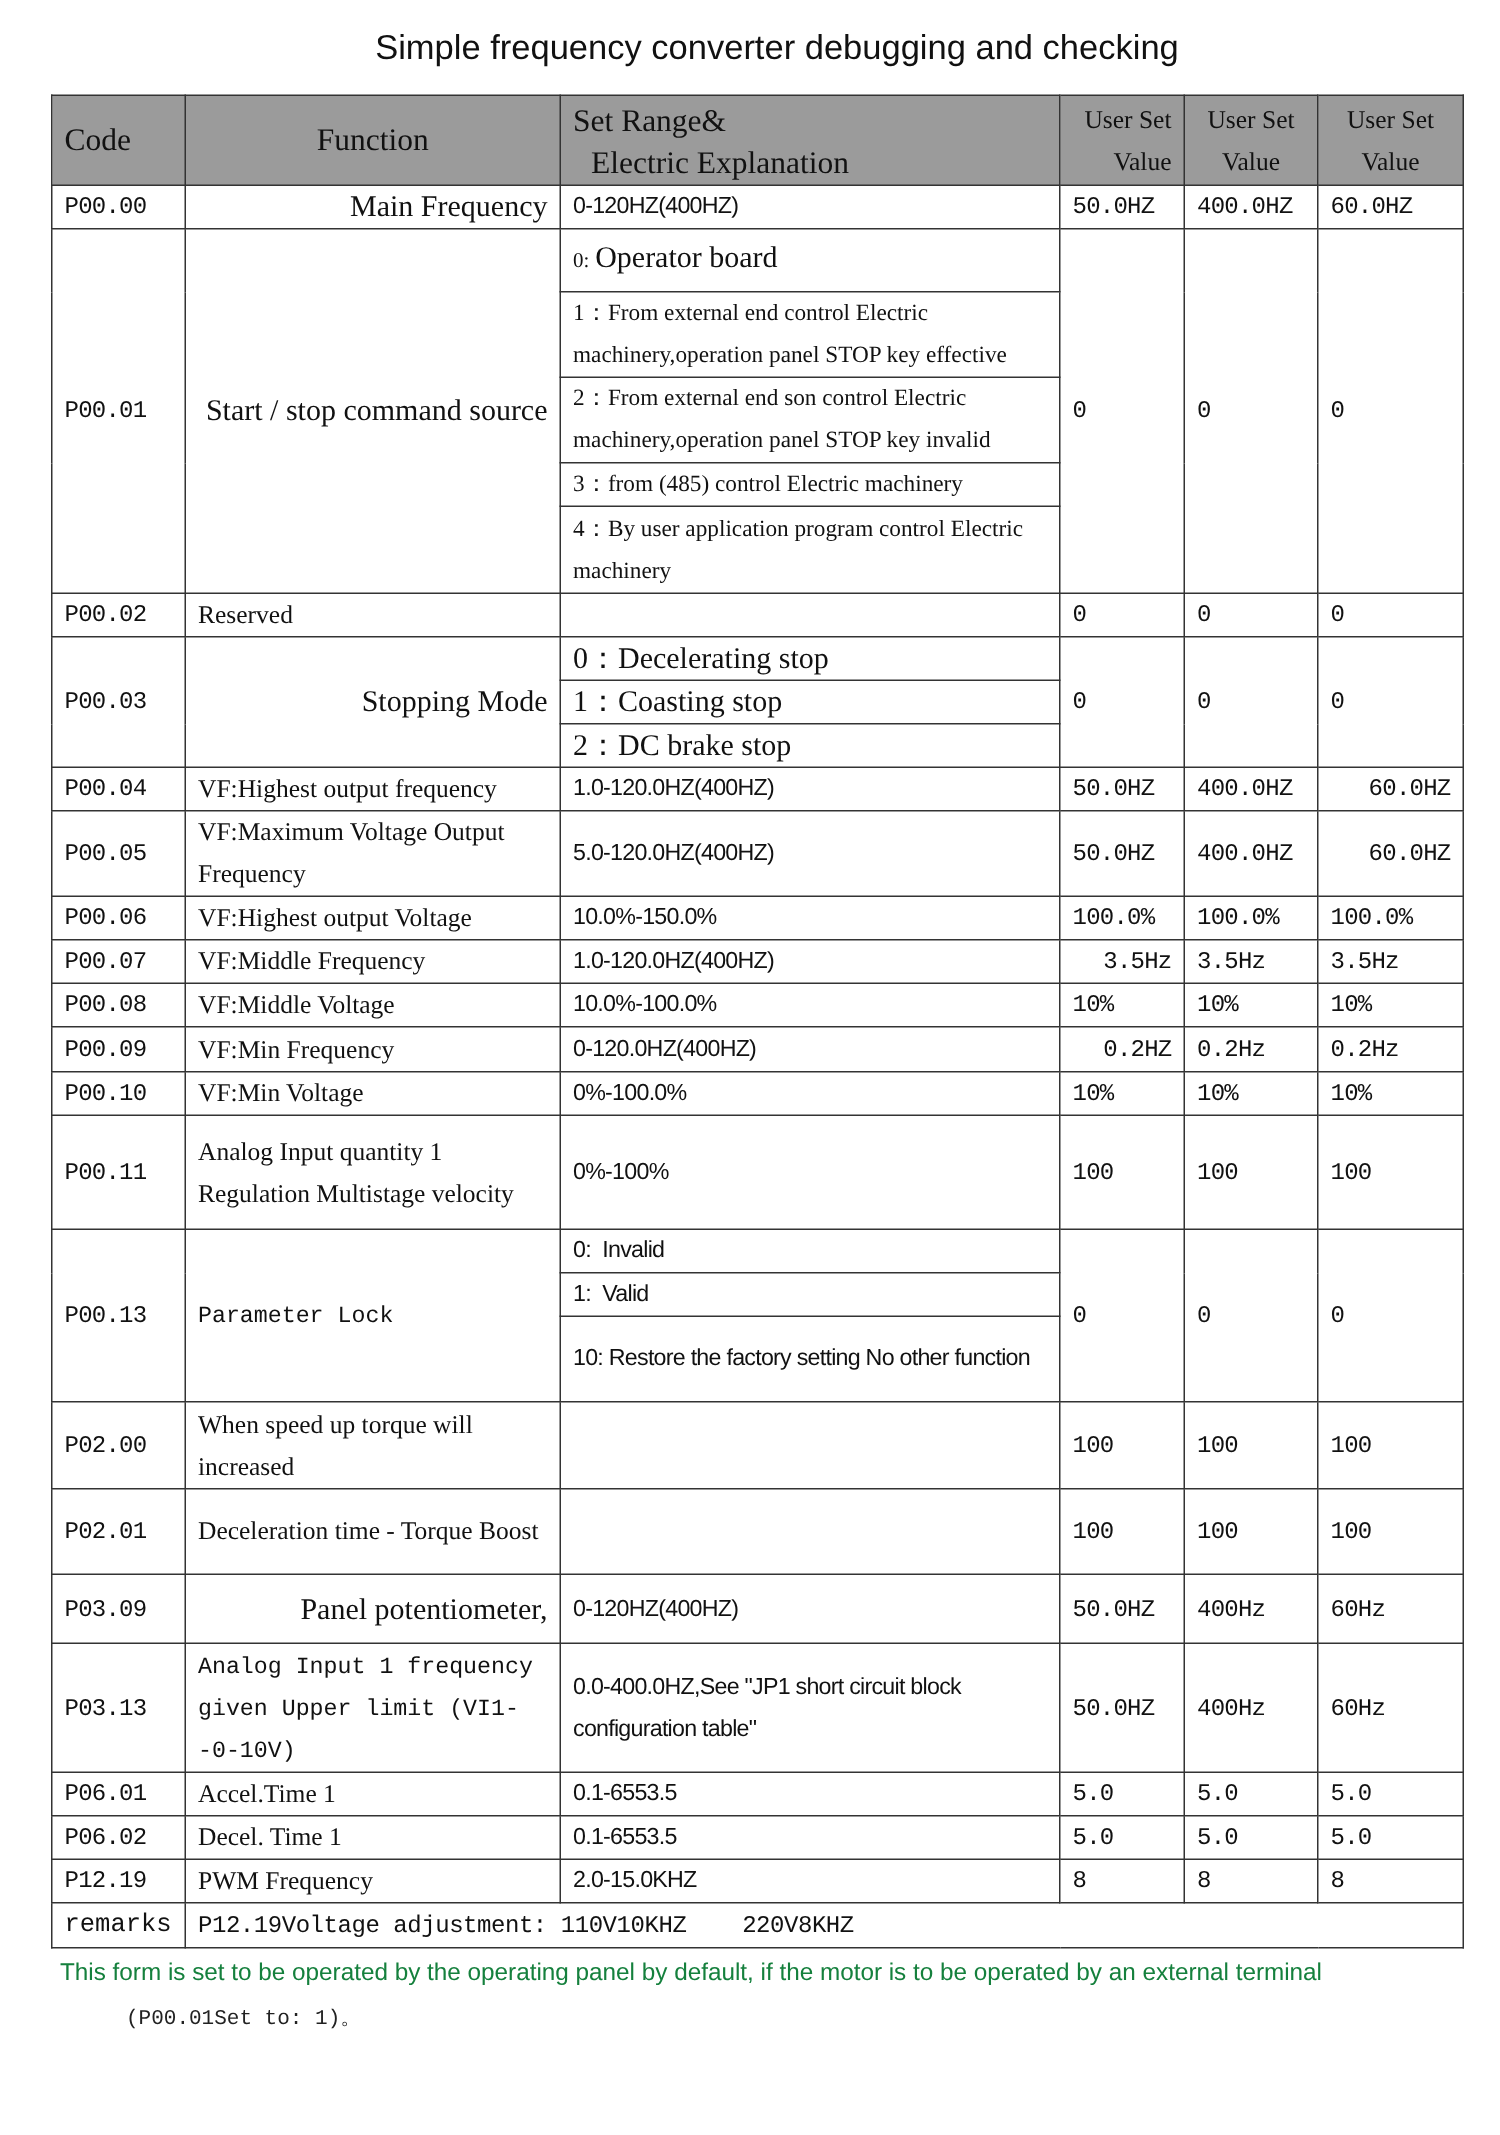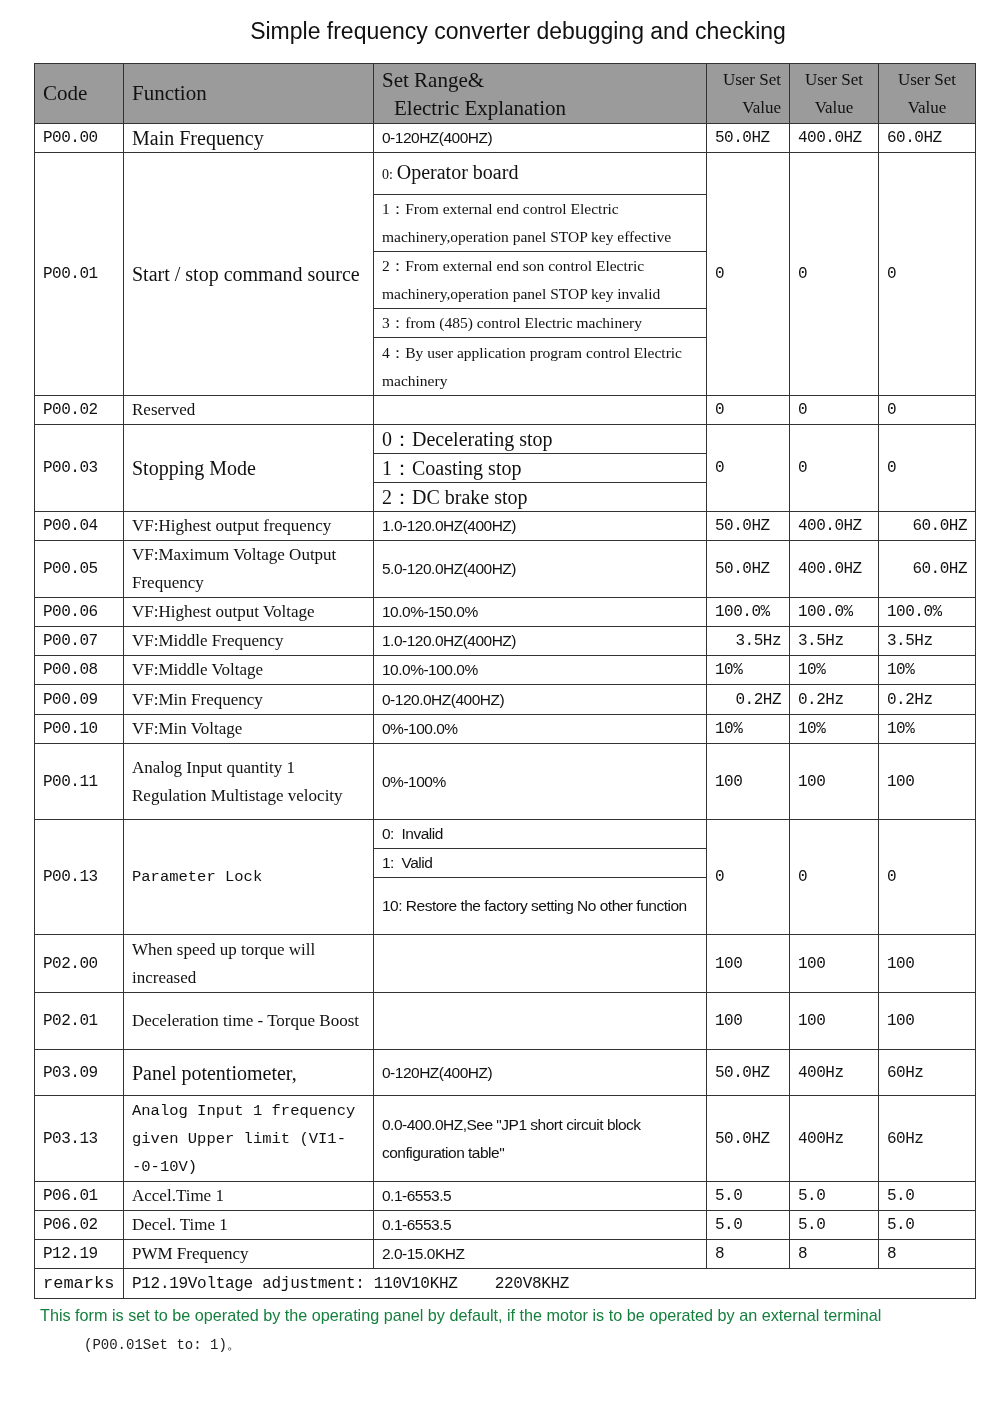--- a/index.html
+++ b/index.html
@@ -2,26 +2,26 @@
 <html><head>
 <meta charset="utf-8">
 <style>
   html, body { margin:0; padding:0; background:#ffffff; }
   body { width:1000px; height:1423px; position:relative; overflow:hidden; font-family:"Liberation Serif", serif; color:#111; }
   .title { position:absolute; left:0; top:18px; width:1036px; text-align:center; font-family:"Liberation Sans", sans-serif; font-size:23px; color:#111; }
   table.main { position:absolute; left:34px; top:63px; width:941px; border-collapse:collapse; table-layout:fixed; }
   table.main td, table.main th { border:1.5px solid #333; padding:0 8px; vertical-align:middle; font-weight:normal; }
   th { background:#9b9b9b; font-family:"Liberation Serif", serif; }
   th.code-h { text-align:left; font-size:21px; }
-  th.func-h { text-align:left; font-size:21px;font-family:Liberation Serif, serif; }
+  th.func-h { text-align:center; font-size:21px;font-family:Liberation Serif, serif; }
   th.range-h { text-align:left; font-size:21px; line-height:28px; padding-left:8px; }
   th.val-h { text-align:center; font-size:17px; line-height:28px; padding:0 4px; }
   td.code { font-family:"Liberation Mono", monospace; font-size:16px; letter-spacing:-0.5px; }
   td.func { font-size:17px; line-height:28px; }
-  td.func.big { font-size:20px; }
+  td.func.big { font-size:20px;text-align:right; }
   td.func.mono { font-family:"Liberation Mono", monospace; font-size:15.5px; }
   td.range { font-family:Liberation Sans, sans-serif; font-size:15.5px; letter-spacing:-0.5px; line-height:28px; }
   td.range.serif { font-family:"Liberation Serif", serif; font-size:15.5px; letter-spacing:0;margin-top:32px; }
   td.val { font-family:"Liberation Mono", monospace; font-size:16px; letter-spacing:-0.5px; padding:0 4px; }
   td.sub { padding:0 8px; }
   .opt-big { font-size:20px; }
   .opt-small { font-size:14px; }
   td.remarks-label { font-family:"Liberation Mono", monospace; font-size:17px; padding:0 8px; }
   td.remarks-text { font-family:"Liberation Mono", monospace; font-size:16px; letter-spacing:-0.3px; }
   .footnote { position:absolute; left:40px; top:1306px; width:960px; font-family:"Liberation Sans", sans-serif; font-size:16.2px; white-space:nowrap; color:#15803d; }

